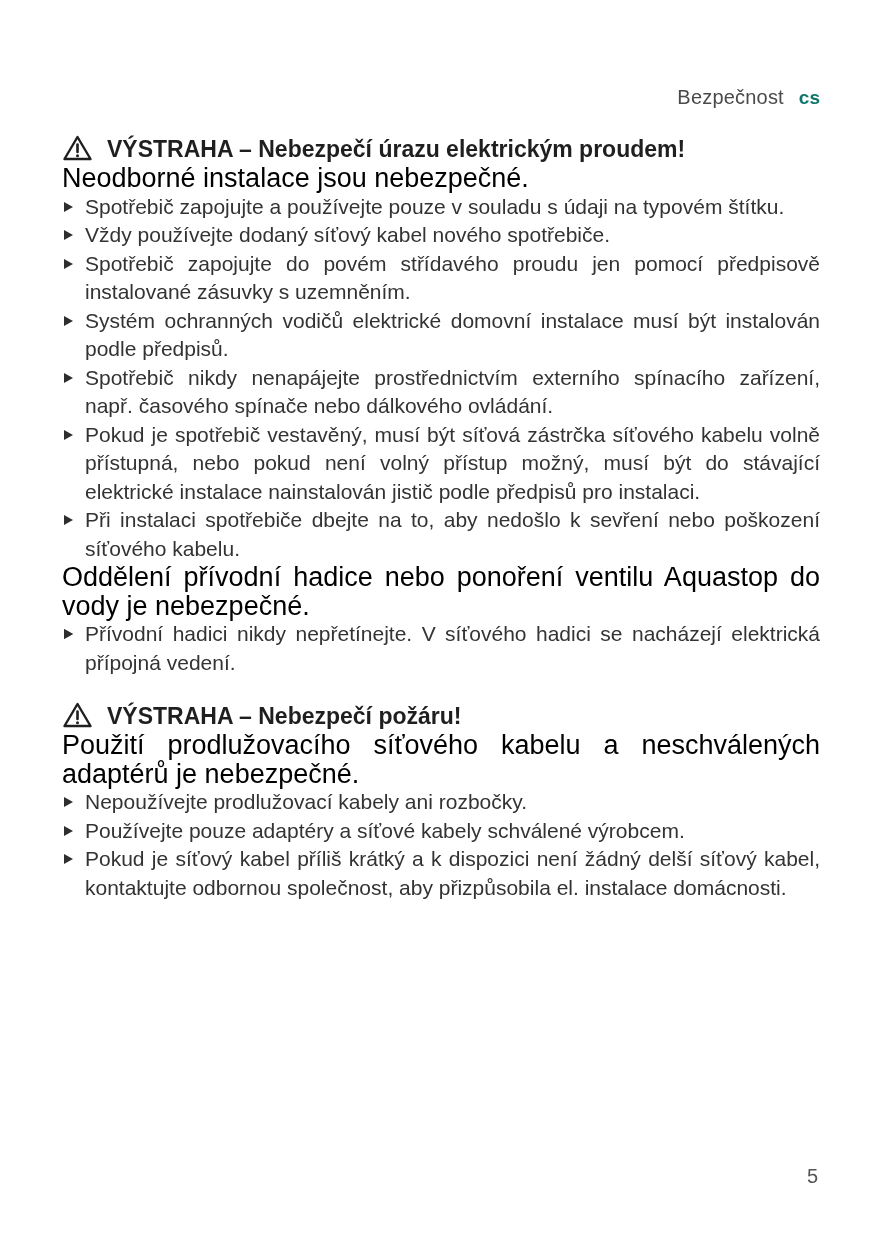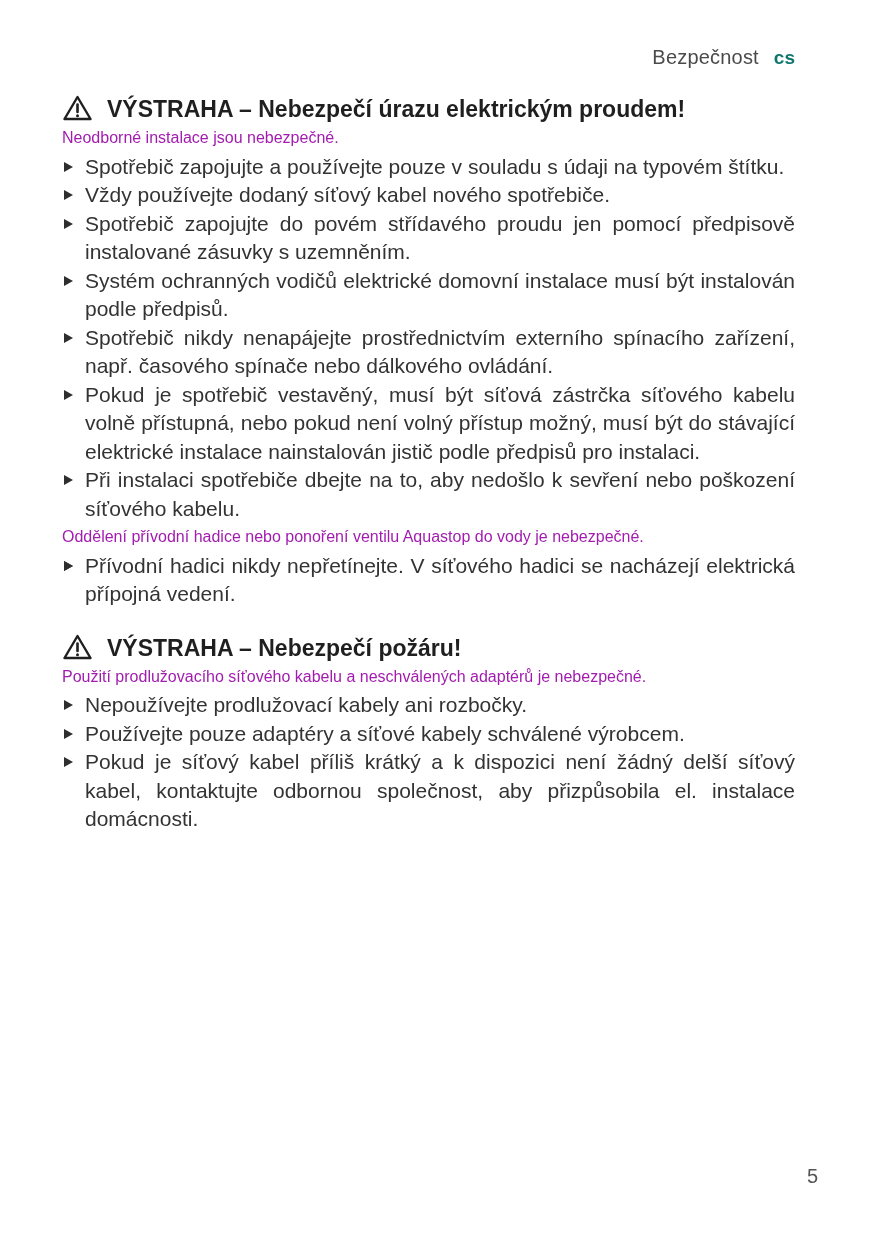--- a/index.html
+++ b/index.html
@@ -8,21 +8,22 @@
     width: 874px;
     height: 1240px;
     position: relative;
     font-family: "Liberation Sans", sans-serif;
     color: #333333;
     overflow: hidden;
   }
   .page {
     position: absolute;
     inset: 0;
-    padding: 46px 79px 0 62px;
+    padding: 46px 54px 0 62px;
+    margin-top: 40px;
   }
   
   .running-header {
     display: flex;
     justify-content: flex-end;
     align-items: baseline;
     gap: 15px;
     height: 24px;
   }
   .running-header .section-label {
@@ -41,24 +42,24 @@
     gap: 14px;
     margin-top: 24px;
     line-height: 30px;
     font-size: 23px;
     font-weight: bold;
     color: #1f1f1f;
   }
   .warn-heading .warn-icon { flex: 0 0 auto; display: inline-flex; }
   
   .block-para {
-    font-size: 16px;
+    font-size: 27px;
     line-height: 28.5px;
     text-align: justify;
-    color: #a21caf;
+    color: #000000;
     hyphens: manual;
   }
   .block-bullet {
     position: relative;
     padding-left: 23px;
     font-size: 21px;
     line-height: 28.5px;
     text-align: justify;
     color: #333333;
     hyphens: manual;

